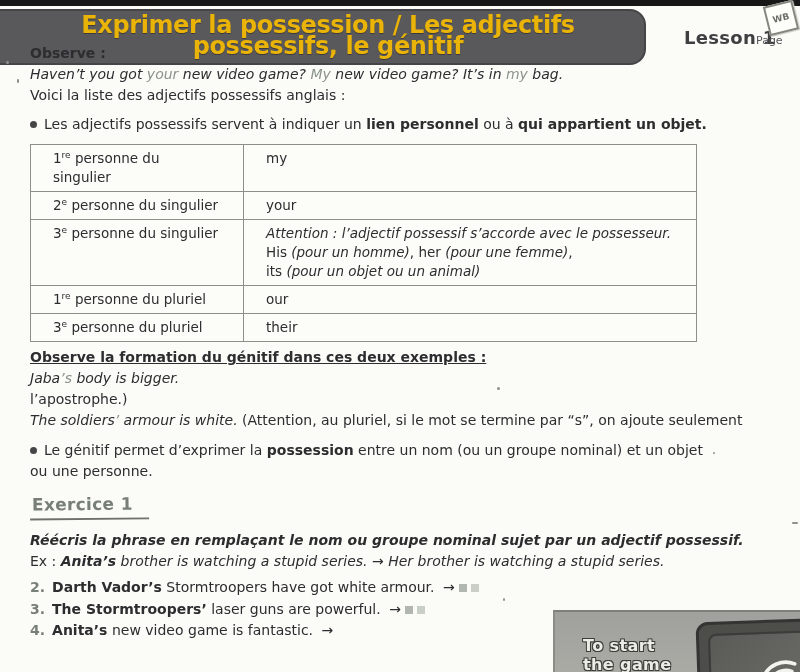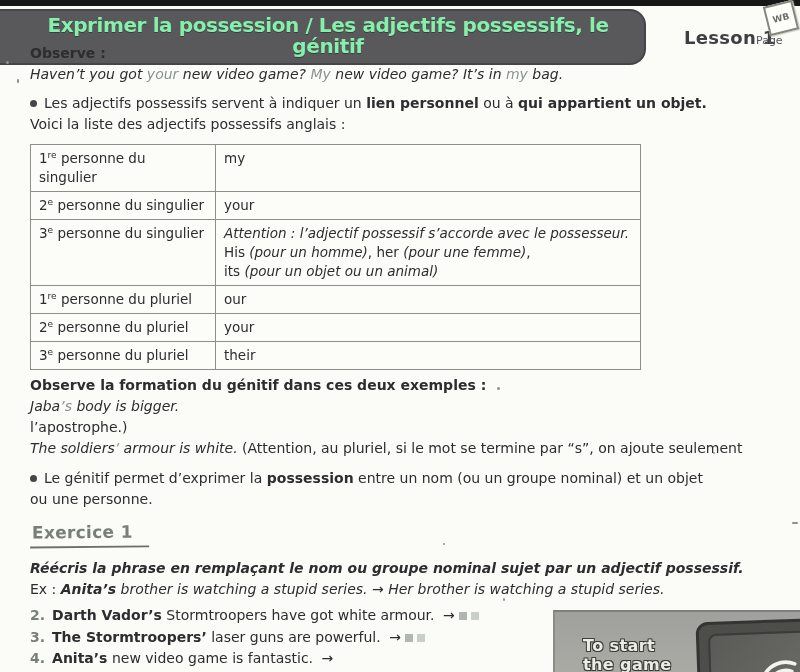--- a/index.html
+++ b/index.html
@@ -6,21 +6,21 @@
   .page{
     position:relative;width:800px;height:672px;overflow:hidden;
     background:#fbfbf8;color:var(--text,#2d2d30);
     font-family:"DejaVu Sans", sans-serif;font-size:14px;line-height:21px;
   }
   .topstrip{position:absolute;top:0;left:0;width:800px;height:6px;background:#171717;}
 
   .titlerow{position:absolute;top:9px;left:0;display:flex;align-items:center;}
   .banner{
     width:646px;box-sizing:border-box;background:var(--banner-bg,#59595c);
-    color:#86efac;font-weight:bold;font-size:20px;letter-spacing:-0.4px;
+    color:#eab308;font-weight:bold;font-size:24px;letter-spacing:-0.4px;
     text-align:center;padding:4px 12px 6px 24px;border-radius:0 16px 16px 0;
     border:2px solid #454547;border-left:none;
     text-shadow:0 1px 0 #3c3c3e;
   }
   .lesson{margin-left:38px;font-weight:bold;font-size:18px;color:#3f3f42;letter-spacing:0.3px;}
 
   .wb{position:absolute;top:3px;left:754px;width:46px;}
   .wb-square{
     width:26px;height:26px;border:2px solid #86867f;background:#fdfdfa;
     transform:rotate(-14deg);margin:0 0 0 12px;display:flex;align-items:center;justify-content:center;
@@ -29,21 +29,21 @@
   .wb-label{font-size:11px;color:#55555a;margin:-3px 8px 0 2px;}
 
   .content{position:absolute;top:43px;left:30px;width:764px;}
   .b{font-weight:bold;}
   .i{font-style:italic;}
   .g{color:var(--accent-green,#8b948c);}
   .nw{white-space:nowrap;}
   .bullet-dot{display:inline-block;width:7px;height:7px;border-radius:50%;background:#454548;margin-right:7px;vertical-align:1px;}
 
   table.poss{border-collapse:collapse;margin-top:9px;font-size:13.5px;line-height:19px;}
-  table.poss td{border:1px solid #8e8e8b;padding:4px 8px;vertical-align:top;background:#fcfcf9;}
+  table.poss td{border:1px solid #8e8e8b;padding:4px 22px;vertical-align:top;background:#fcfcf9;}
   table.poss td.c1{width:168px;}
   table.poss td.c2{width:408px;}
   table.poss sup{font-size:9px;line-height:0;}
 
   .ex-head{
     display:inline-block;margin-top:12px;font-weight:bold;font-size:17px;
     color:var(--heading-green,#787f78);border-bottom:2px solid #6f6f6c;
     padding:0 16px 3px 2px;transform:rotate(-0.6deg);letter-spacing:0.3px;
   }
 
@@ -99,25 +99,25 @@
   </div>
 
   <div class="content">
 
     <div class="b nw">Observe :</div>
 
     <div class="i nw">
       <span>Haven’t you got </span><span class="g">your</span><span> new video game? </span><span class="g">My</span><span> new video game? It’s in </span><span class="g">my</span><span> bag.</span>
     </div>
 
+    <div class="nw">Voici la liste des adjectifs possessifs anglais :</div>
+
     <div class="nw" style="margin-top:8px;">
       <span class="bullet-dot"></span><span>Les adjectifs possessifs servent à indiquer un </span><span class="b">lien personnel</span><span> ou à </span><span class="b">qui appartient un objet.</span>
     </div>
-
-    <div class="nw">Voici la liste des adjectifs possessifs anglais :</div>
 
     <table class="poss">
       <tbody>
         <tr>
           <td class="c1"><span>1</span><sup>re</sup><span> personne du singulier</span></td>
           <td class="c2">my</td>
         </tr>
         <tr>
           <td class="c1"><span>2</span><sup>e</sup><span> personne du singulier</span></td>
           <td class="c2">your</td>
@@ -128,31 +128,27 @@
             <div class="i">Attention : l’adjectif possessif s’accorde avec le possesseur.</div>
             <div><span>His </span><span class="i">(pour un homme)</span><span>, her </span><span class="i">(pour une femme)</span><span>,</span></div>
             <div><span>its </span><span class="i">(pour un objet ou un animal)</span></div>
           </td>
         </tr>
         <tr>
           <td class="c1"><span>1</span><sup>re</sup><span> personne du pluriel</span></td>
           <td class="c2">our</td>
         </tr>
         <tr>
-          <td class="c1"><span>2</span><sup>e</sup><span> personne du pluriel</span></td>
-          <td class="c2">your</td>
-        </tr>
-        <tr>
           <td class="c1"><span>3</span><sup>e</sup><span> personne du pluriel</span></td>
           <td class="c2">their</td>
         </tr>
       </tbody>
     </table>
 
-    <div class="b nw" style="margin-top:5px;">Observe la formation du génitif dans ces deux exemples :</div>
+    <div class="b nw" style="margin-top:5px;text-decoration:underline;">Observe la formation du génitif dans ces deux exemples :</div>
 
     <div class="i nw">
       <span>Jaba</span><span class="g">’s</span><span> body is bigger.</span>
     </div>
 
     <div class="nw">l’apostrophe.)</div>
     <div class="nw">
       <span class="i">The soldiers</span><span class="i g">’</span><span class="i"> armour is white.</span><span> (Attention, au pluriel, si le mot se termine par “s”, on ajoute seulement</span>
     </div>
 

